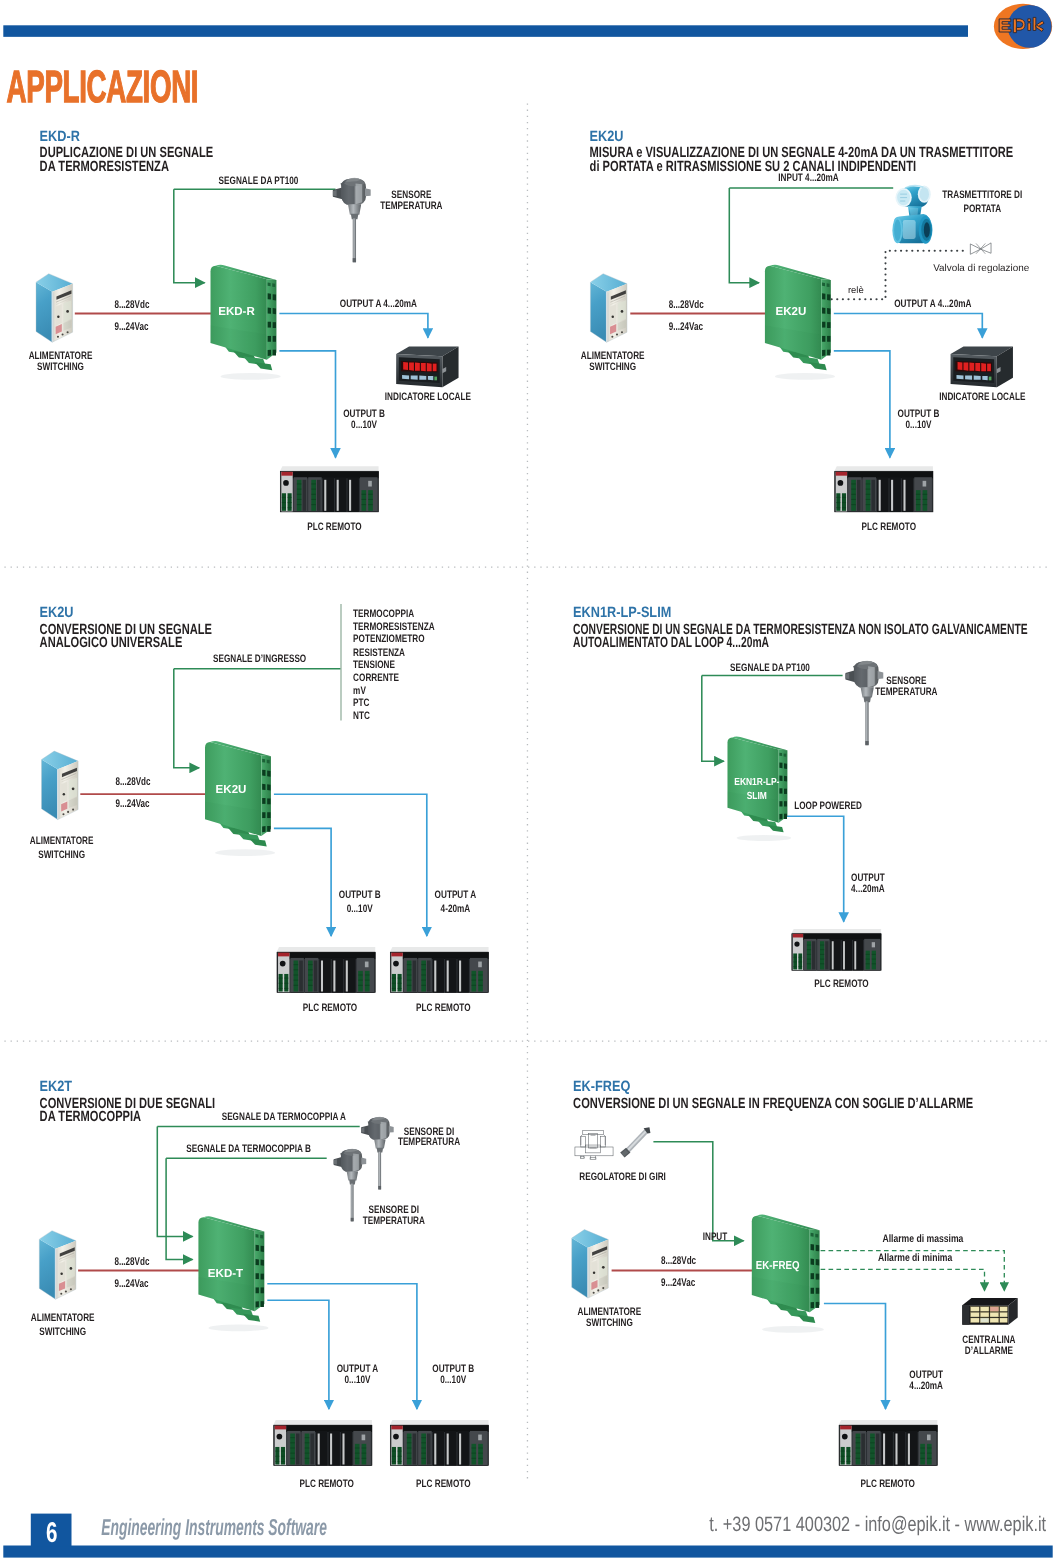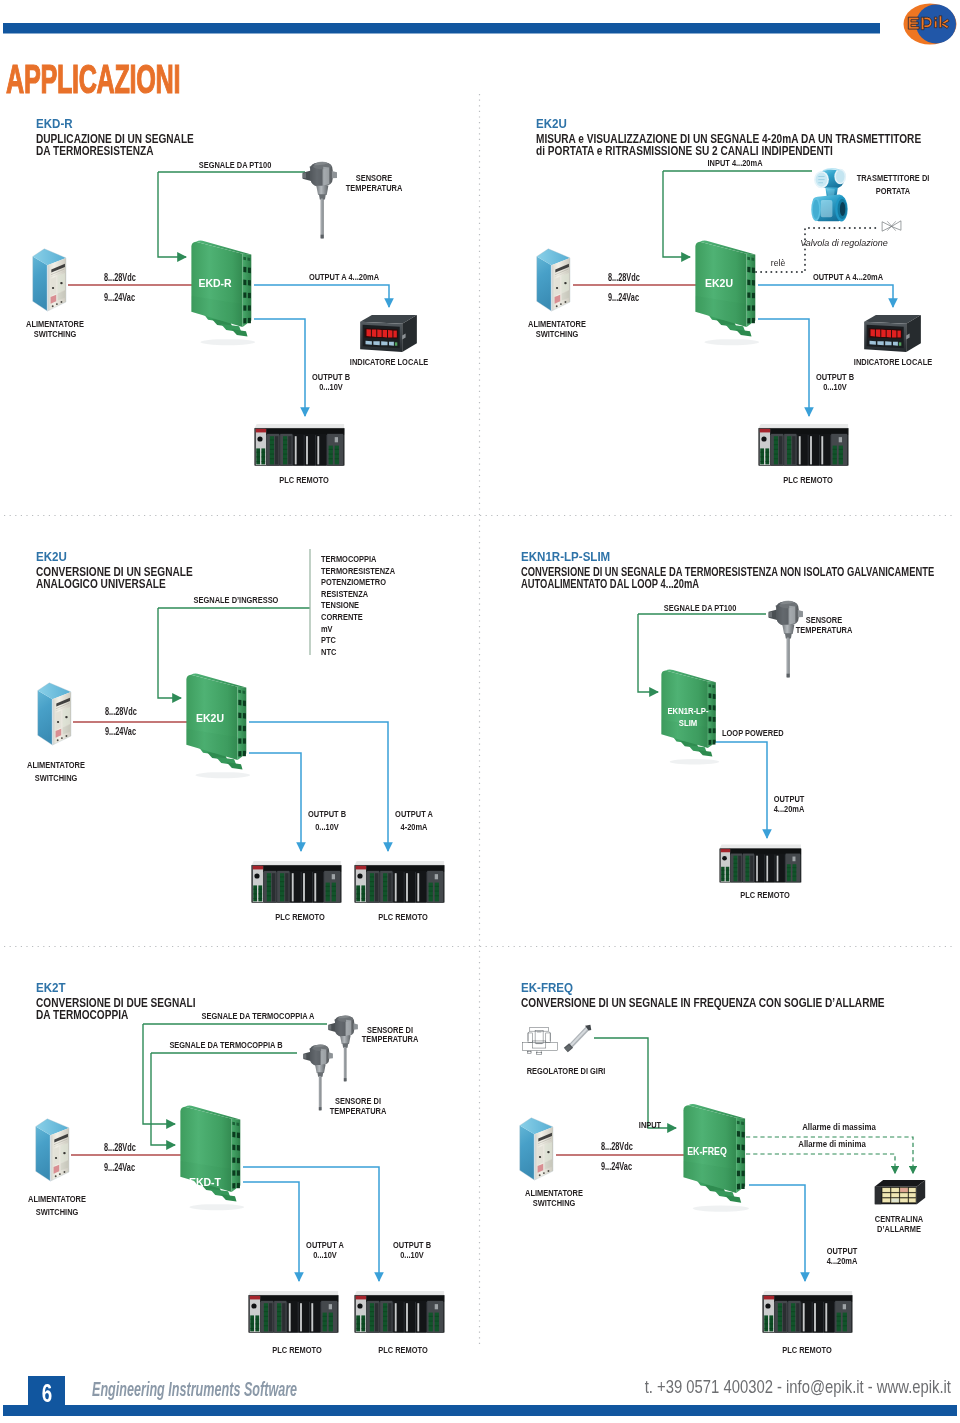--- a/index.html
+++ b/index.html
@@ -477,21 +477,21 @@
   <div class="t bold ctr sm" style="left:331px;top:381px;">0...10V</div>
   <div class="t bold ctr sm" style="left:304px;top:474px;">PLC REMOTO</div>
   <div class="t bold ctr" style="left:215px;top:277px;font-size:10.5px;color:#fff;">EKD-R</div>
 
   <div class="t bold" style="left:536px;top:116px;font-size:13.6px;color:#2e73a8;transform:scaleX(0.85);transform-origin:left top;">EK2U</div>
   <div class="t bold" style="left:536px;top:131px;font-size:13.4px;transform:scaleX(0.755);transform-origin:left top;">MISURA e VISUALIZZAZIONE DI UN SEGNALE 4-20mA DA UN TRASMETTITORE</div>
   <div class="t bold" style="left:536px;top:143px;font-size:13.4px;transform:scaleX(0.755);transform-origin:left top;">di PORTATA e RITRASMISSIONE SU 2 CANALI INDIPENDENTI</div>
   <div class="t bold ctr sm" style="left:735px;top:157px;">INPUT 4...20mA</div>
   <div class="t bold ctr sm" style="left:893px;top:172px;">TRASMETTITORE DI</div>
   <div class="t bold ctr sm" style="left:893px;top:185px;">PORTATA</div>
-  <div class="t ctr" style="left:844px;top:238px;font-size:9px;font-style:italic;">Valvola di regolazione</div>
+  <div class="t ctr" style="left:892px;top:238px;font-size:9px;">Valvola di regolazione</div>
   <div class="t ctr" style="left:778px;top:258px;font-size:8.6px;">relè</div>
   <div class="t bold ctr sm" style="left:557px;top:318px;">ALIMENTATORE</div>
   <div class="t bold ctr sm" style="left:557px;top:328px;">SWITCHING</div>
   <div class="t bold vv" style="left:608px;top:272px;">8...28Vdc</div>
   <div class="t bold vv" style="left:608px;top:292px;">9...24Vac</div>
   <div class="t bold ctr sm" style="left:848px;top:271px;">OUTPUT A 4...20mA</div>
   <div class="t bold ctr sm" style="left:893px;top:356px;">INDICATORE LOCALE</div>
   <div class="t bold ctr sm" style="left:835px;top:371px;">OUTPUT B</div>
   <div class="t bold ctr sm" style="left:835px;top:381px;">0...10V</div>
   <div class="t bold ctr sm" style="left:808px;top:474px;">PLC REMOTO</div>
@@ -549,21 +549,21 @@
   <div class="t bold ctr sm" style="left:57px;top:1193px;">ALIMENTATORE</div>
   <div class="t bold ctr sm" style="left:57px;top:1206px;">SWITCHING</div>
   <div class="t bold vv" style="left:104px;top:1142px;">8...28Vdc</div>
   <div class="t bold vv" style="left:104px;top:1162px;">9...24Vac</div>
   <div class="t bold ctr sm" style="left:325px;top:1239px;">OUTPUT A</div>
   <div class="t bold ctr sm" style="left:325px;top:1249px;">0...10V</div>
   <div class="t bold ctr sm" style="left:412px;top:1239px;">OUTPUT B</div>
   <div class="t bold ctr sm" style="left:412px;top:1249px;">0...10V</div>
   <div class="t bold ctr sm" style="left:297px;top:1344px;">PLC REMOTO</div>
   <div class="t bold ctr sm" style="left:403px;top:1344px;">PLC REMOTO</div>
-  <div class="t bold ctr" style="left:205px;top:1152px;font-size:10.5px;color:#fff;margin-top:24px;">EKD-T</div>
+  <div class="t bold ctr" style="left:205px;top:1152px;font-size:10.5px;color:#fff;">EKD-T</div>
 
   <div class="t bold" style="left:521px;top:980px;font-size:13.6px;color:#2e73a8;transform:scaleX(0.85);transform-origin:left top;">EK-FREQ</div>
   <div class="t bold" style="left:521px;top:995px;font-size:13.4px;transform:scaleX(0.755);transform-origin:left top;">CONVERSIONE DI UN SEGNALE IN FREQUENZA CON SOGLIE D’ALLARME</div>
   <div class="t bold ctr sm" style="left:566px;top:1065px;">REGOLATORE DI GIRI</div>
   <div class="t bold ctr sm" style="left:650px;top:1119px;">INPUT</div>
   <div class="t bold ctr sm" style="left:554px;top:1187px;">ALIMENTATORE</div>
   <div class="t bold ctr sm" style="left:554px;top:1197px;">SWITCHING</div>
   <div class="t bold vv" style="left:601px;top:1141px;">8...28Vdc</div>
   <div class="t bold vv" style="left:601px;top:1161px;">9...24Vac</div>
   <div class="t ctr" style="left:839px;top:1121px;font-size:9.8px;font-weight:600;transform:translateX(-50%) scaleX(0.8);">Allarme di massima</div>

